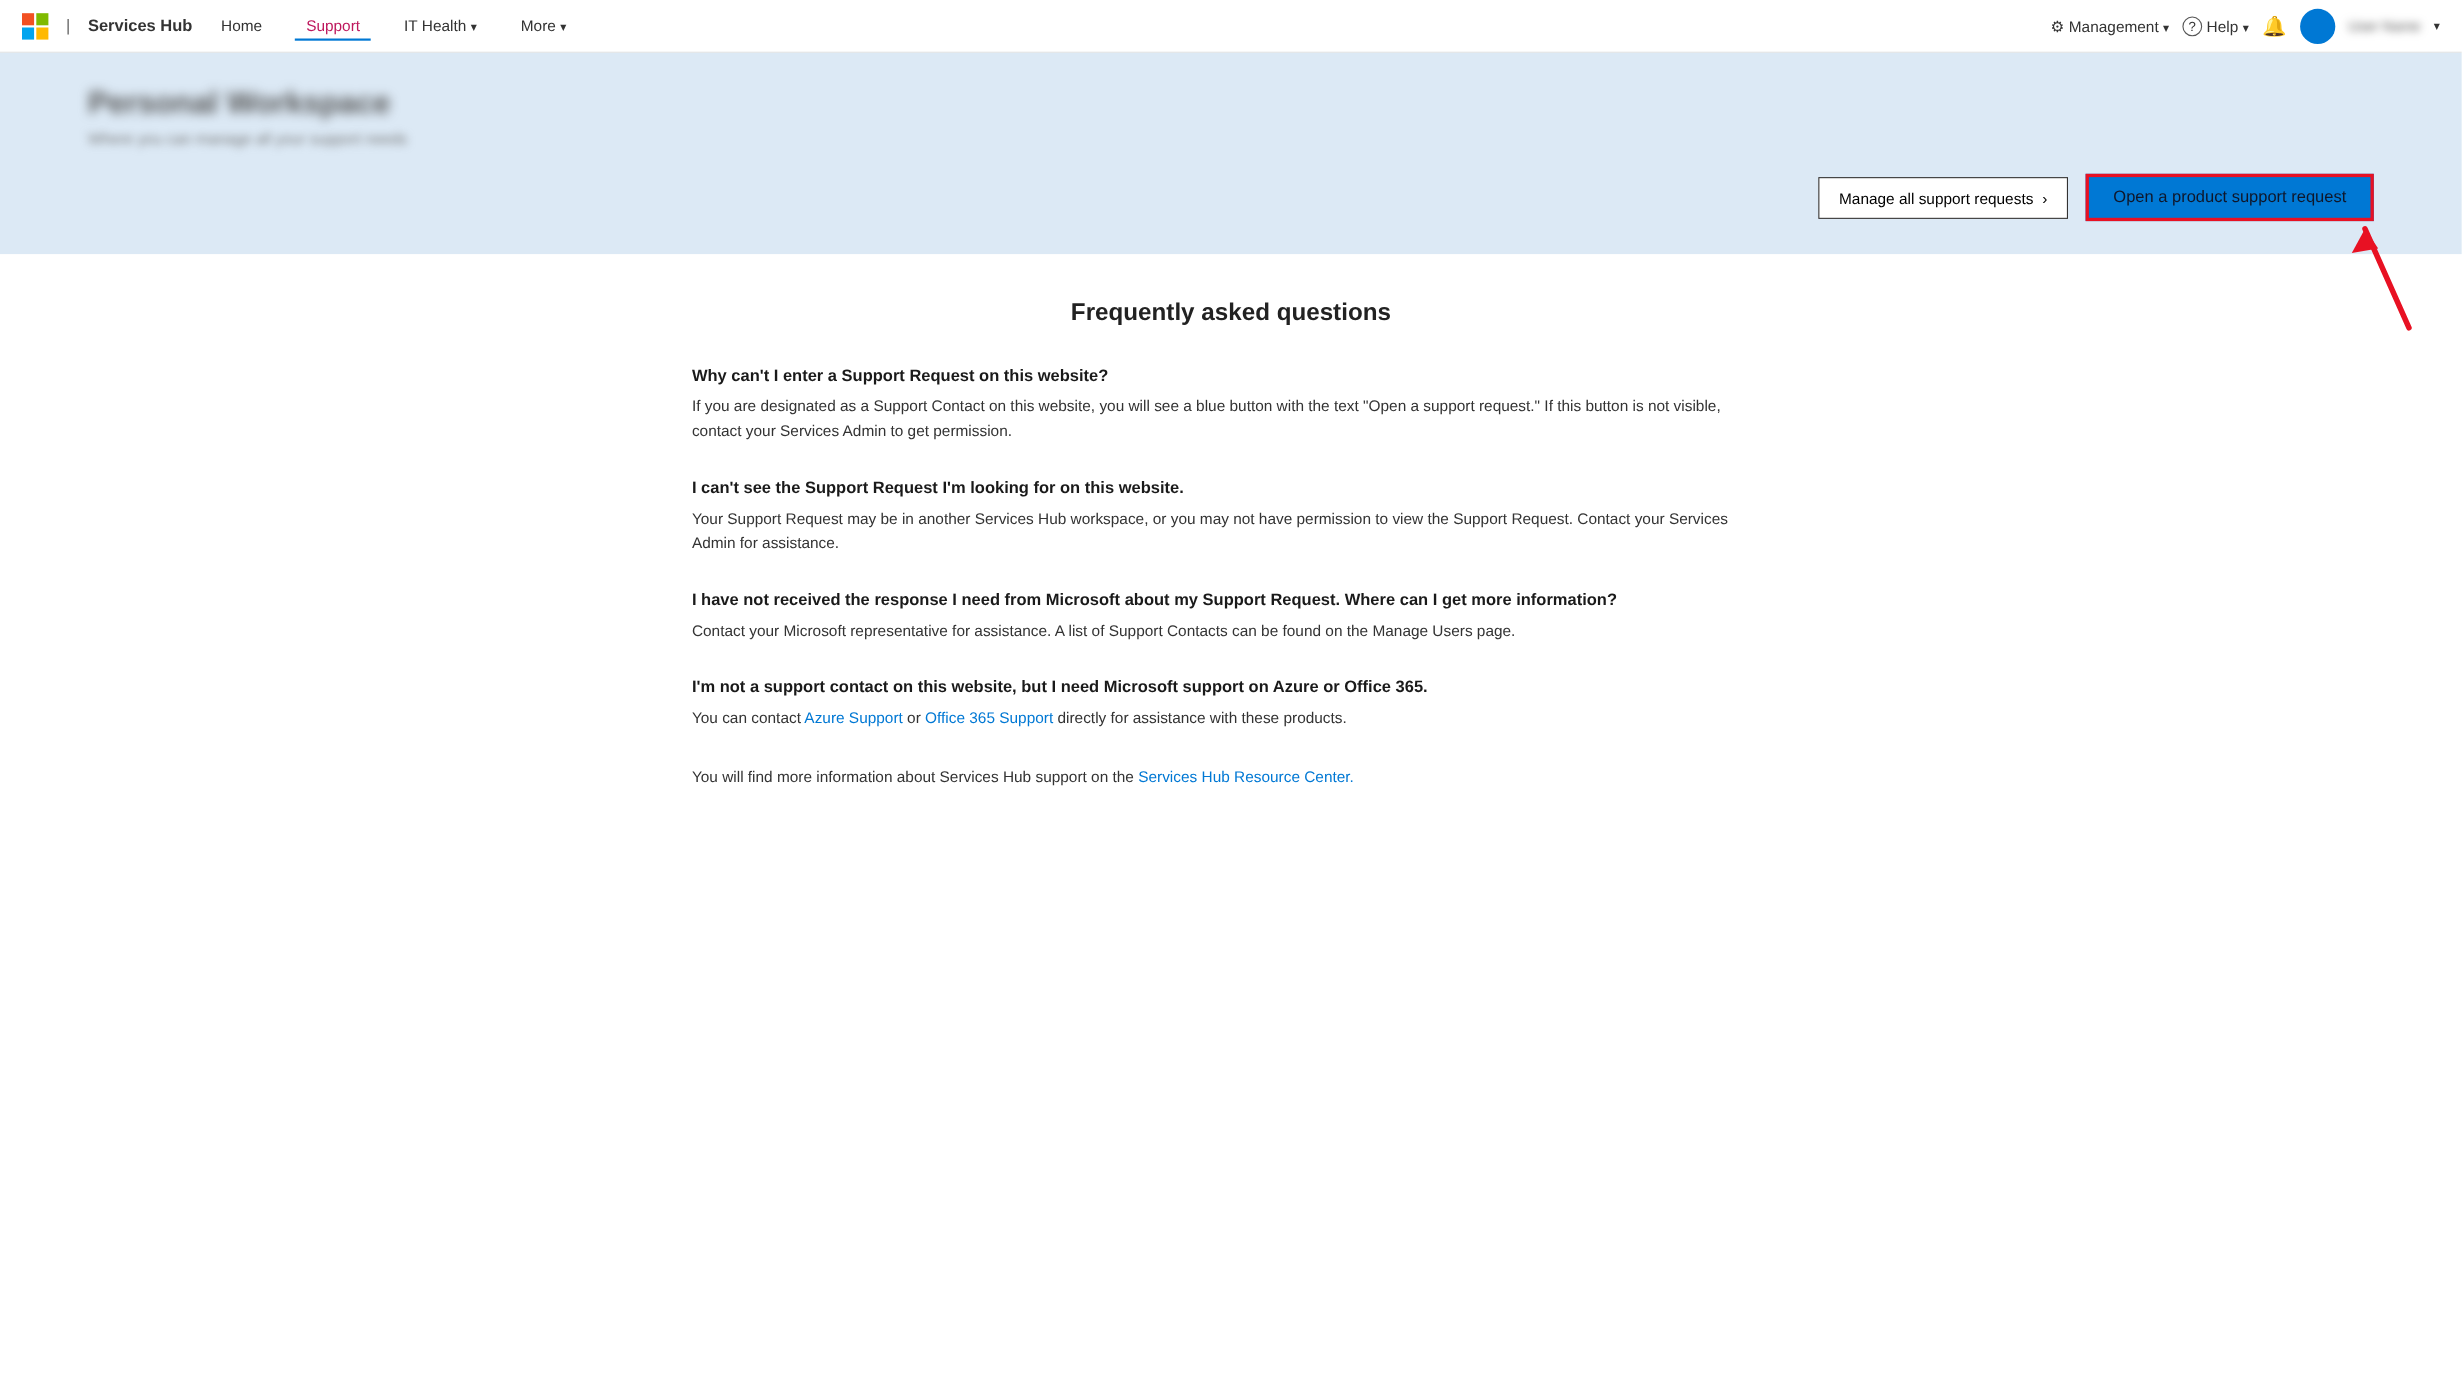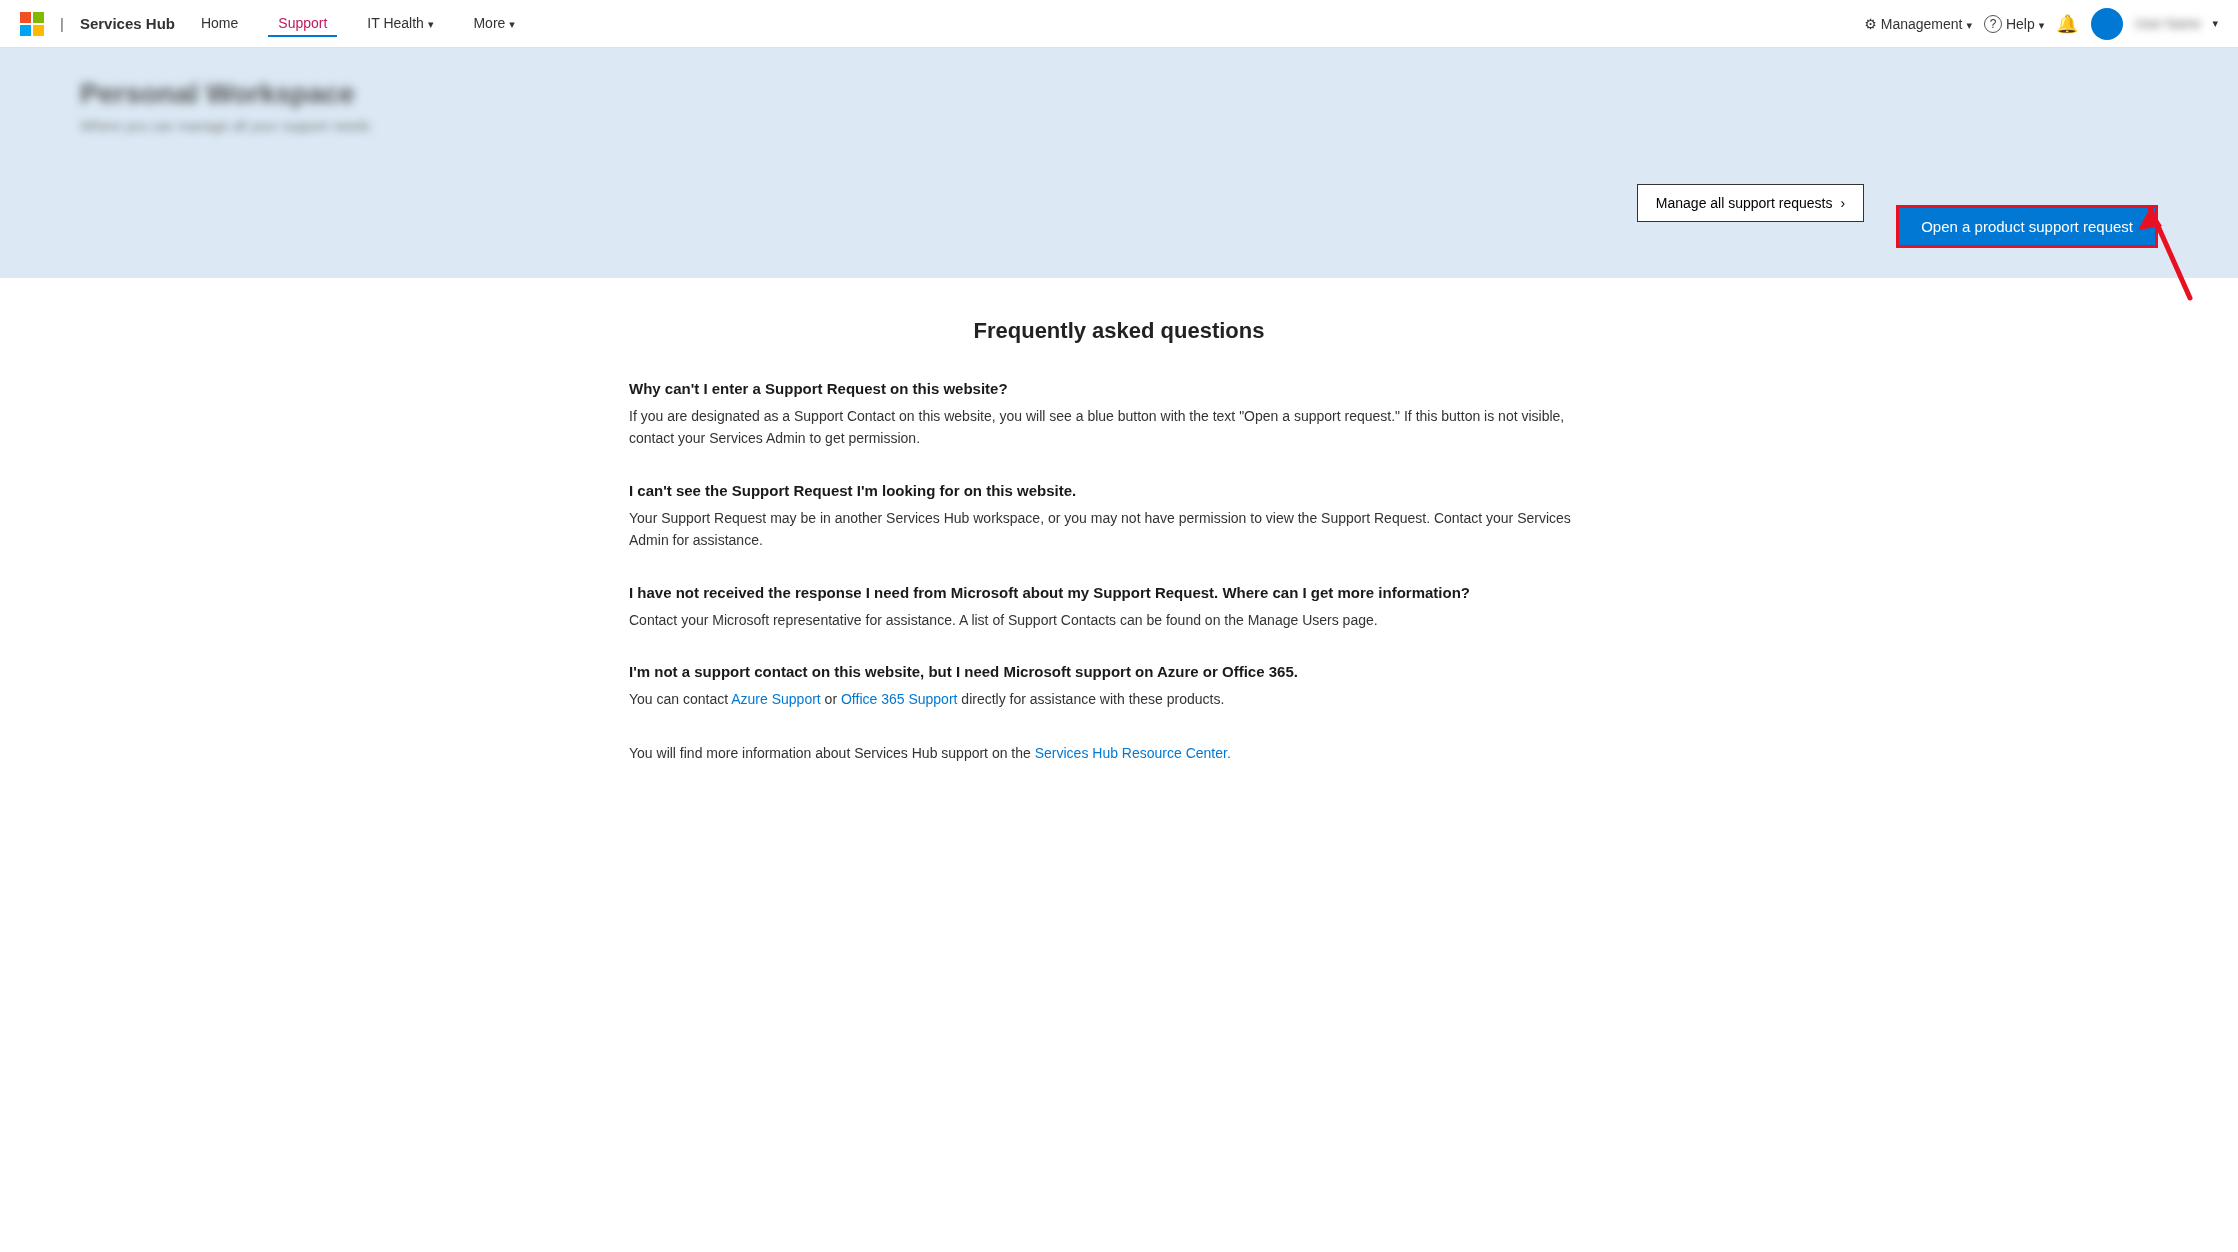--- a/index.html
+++ b/index.html
@@ -106,42 +106,41 @@
       font-size: 14px;
       color: #777;
       filter: blur(4px);
       user-select: none;
       margin-bottom: 24px;
     }
     .hero-actions {
       display: flex;
       justify-content: flex-end;
       align-items: center;
-      gap: 32px;
+      gap: 16px;
       margin-top: 20px;
     }
     .btn-manage {
       border: 1px solid #333;
       background: #fff;
       padding: 10px 18px;
       font-size: 14px;
       cursor: pointer;
       display: flex;
       align-items: center;
       gap: 8px;
     }
     .btn-open {
       background: #0078d4;
-      color: #ffffff;
+      color: #0f172a;
       border: 3px solid #e81123;
       padding: 10px 22px;
       font-size: 15px;
       font-weight: 500;
       cursor: pointer;
-      margin-top: 47px;
     }
 
     
     .main-content {
       max-width: 1100px;
       margin: 0 auto;
       padding: 40px 60px;
     }
     .faq-title {
       font-size: 22px;

